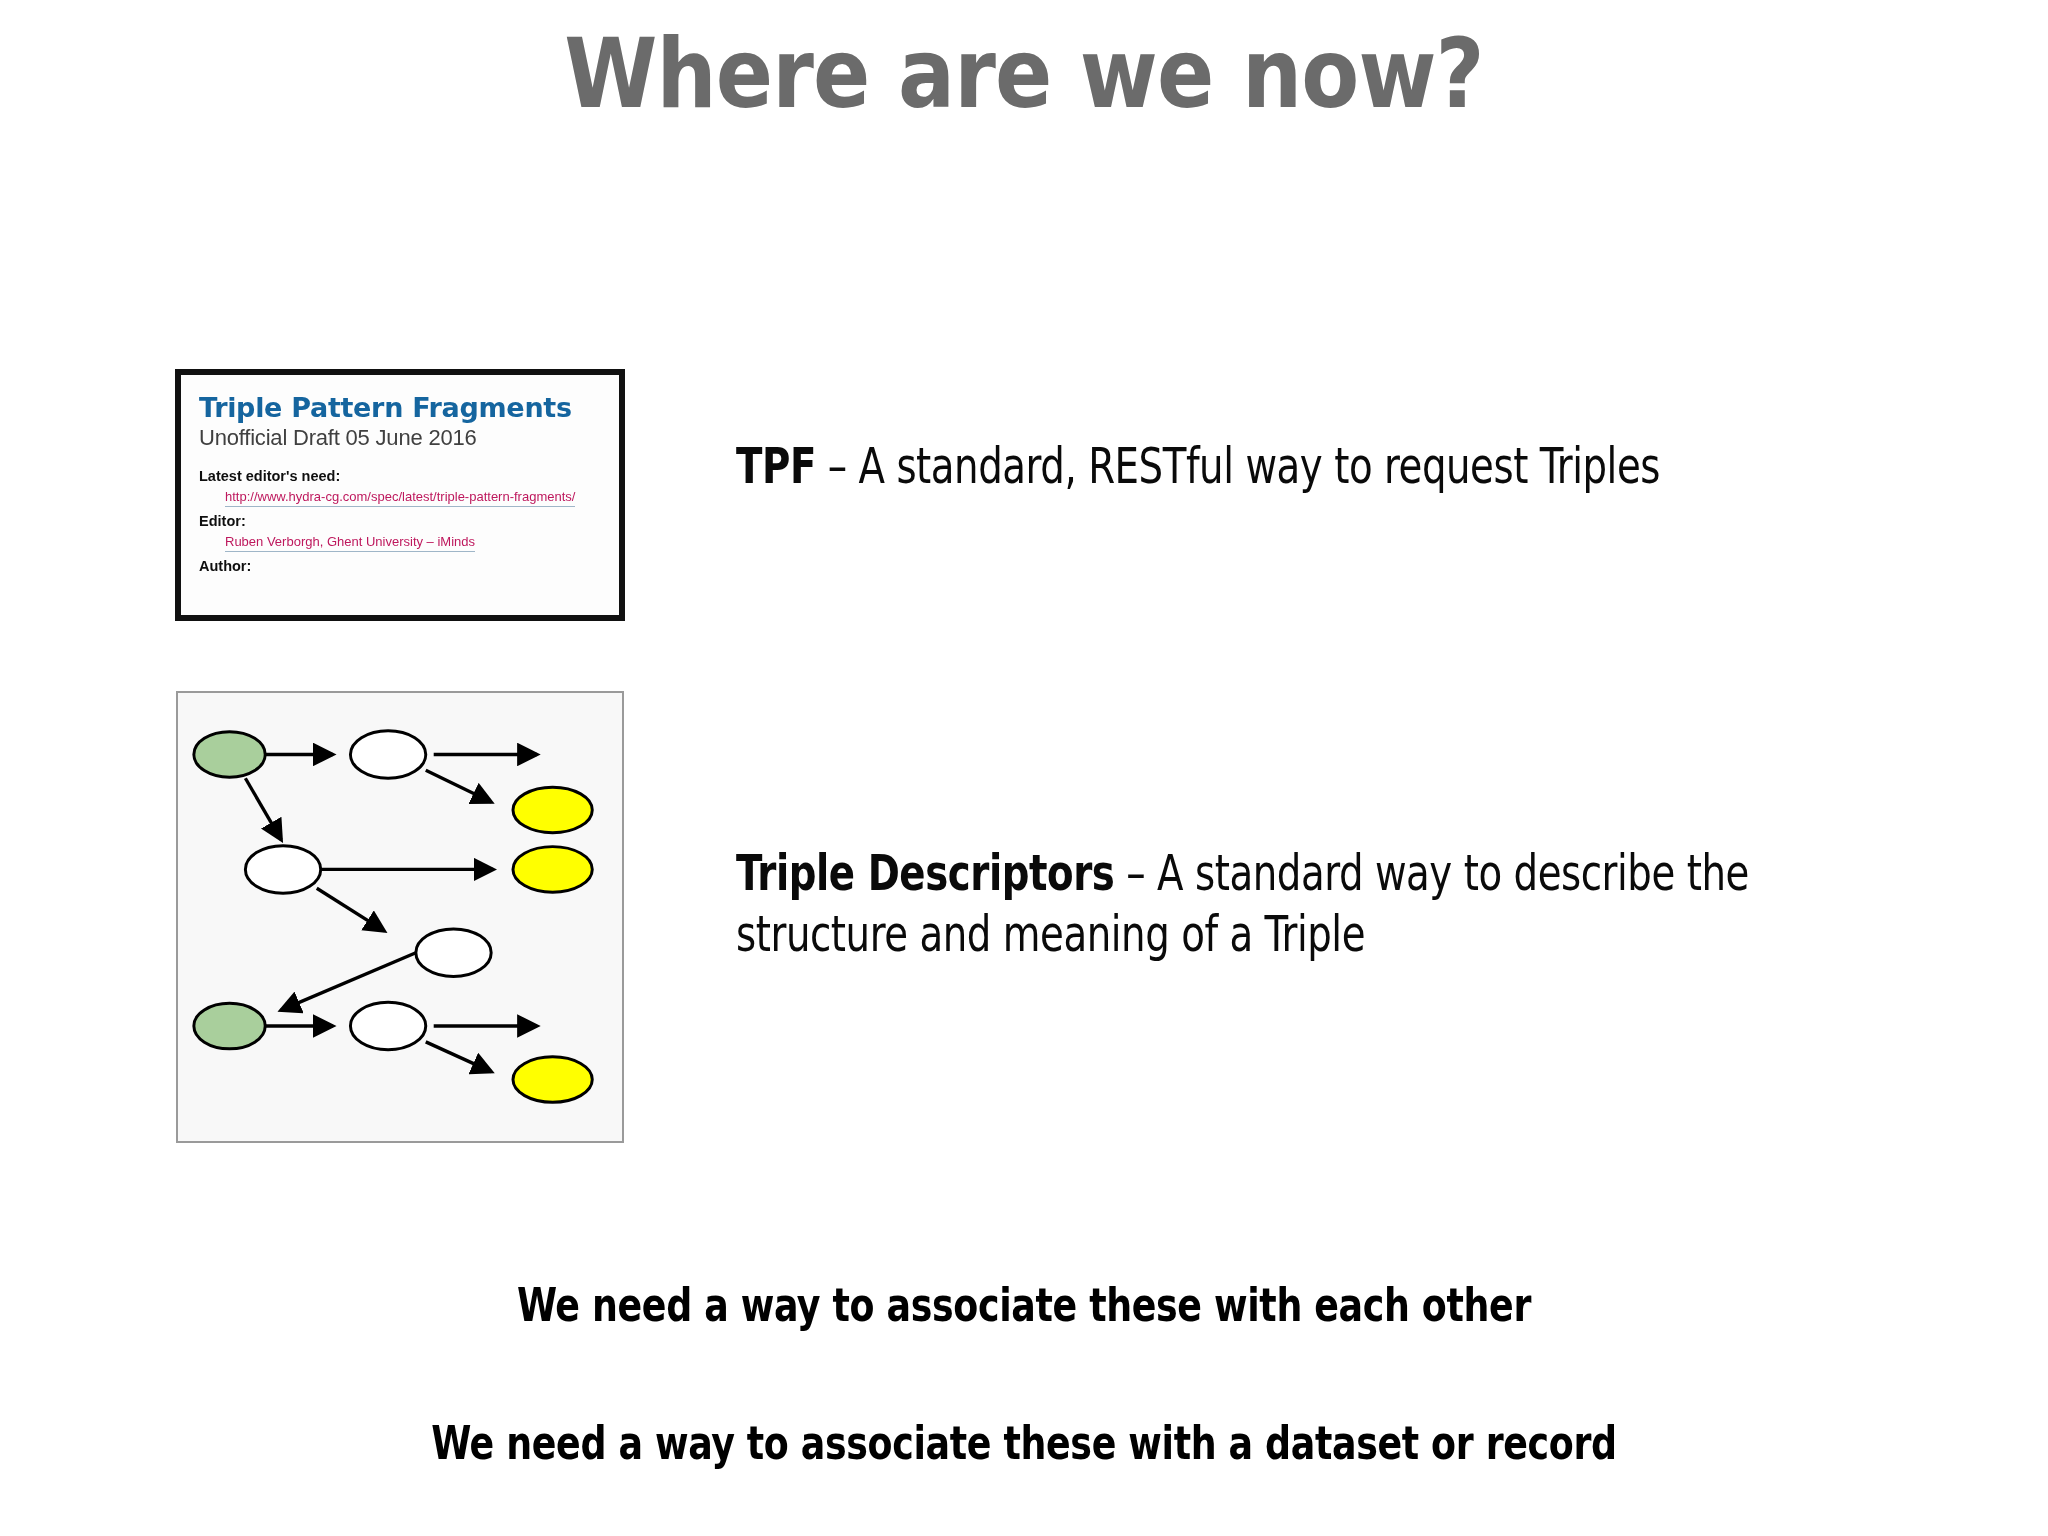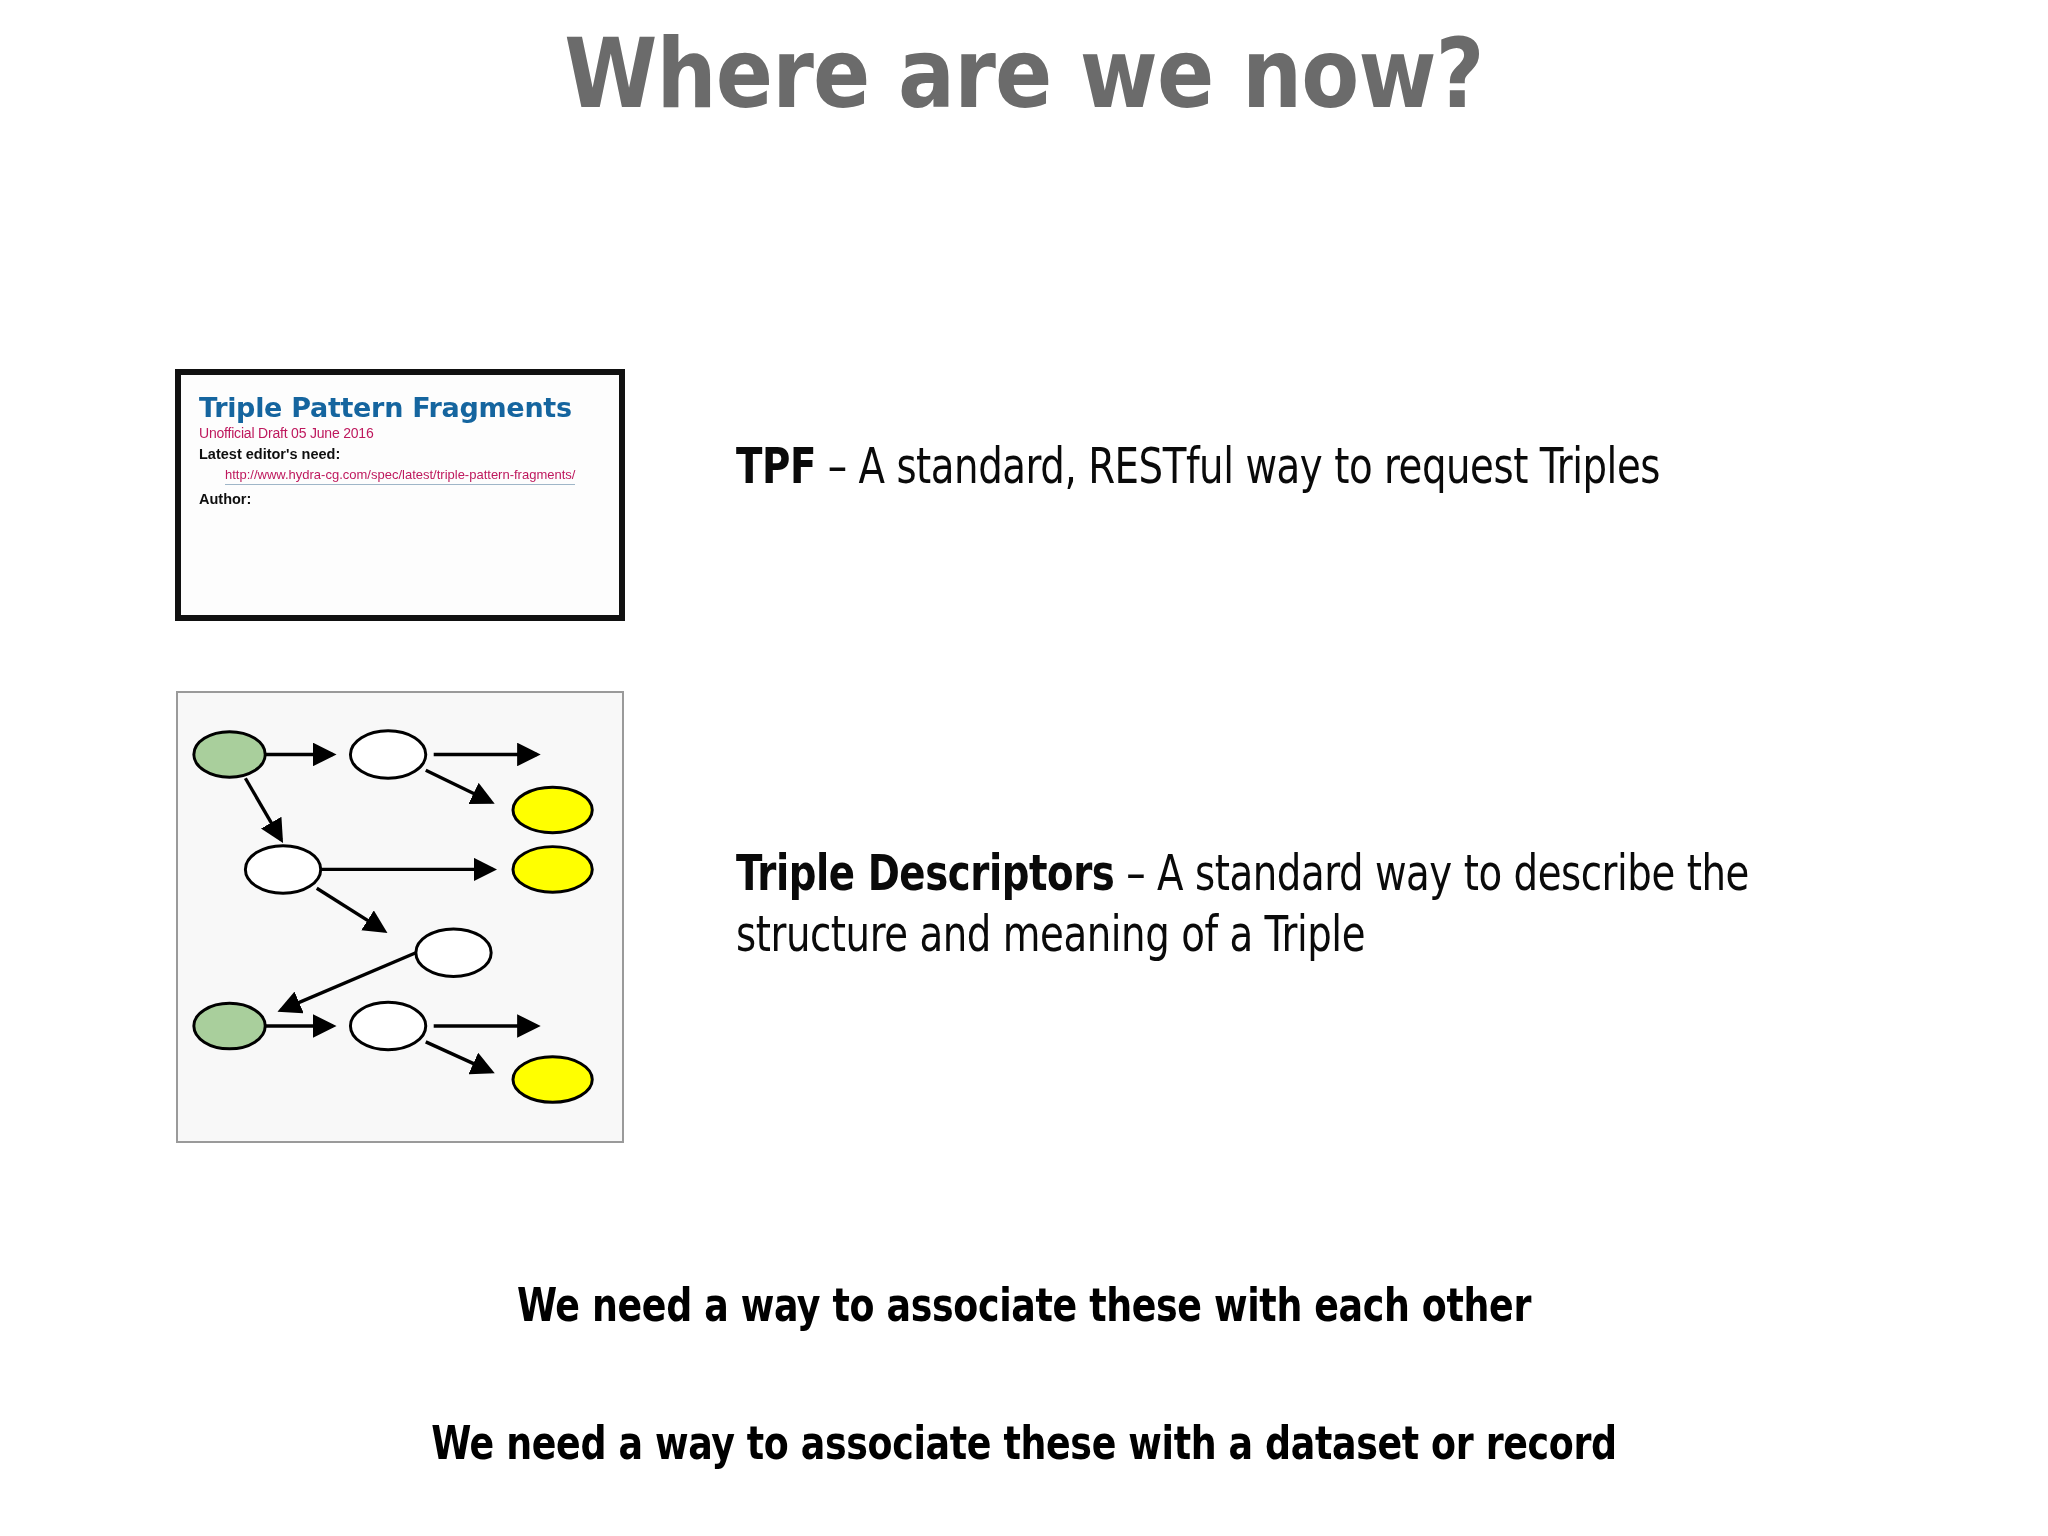--- a/index.html
+++ b/index.html
@@ -56,23 +56,23 @@
     margin: 4px 0 2px 0;
   }
   #spec-card .spec-subtitle {
     font-size: 17.5px;
     color: #3d4a52;
     line-height: 1.2;
     margin-bottom: 22px;
     letter-spacing: -0.2px;
   }
   #spec-card .spec-draft {
-    font-size: 14px;
-    color: #be185d;
-    margin-bottom: 4px;
+    font-size: 22px;
+    color: #404040;
+    margin-bottom: 16px;
     letter-spacing: -0.2px;
   }
   #spec-card .spec-key {
     font-weight: bold;
     font-size: 14.5px;
     color: #0f0f0f;
     line-height: 1.35;
   }
   #spec-card .spec-val {
     font-size: 13px;
@@ -135,20 +135,24 @@
 
 <div id="slide-title">Where are we now?</div>
 
 <div id="spec-card">
   <div class="spec-title">Triple Pattern Fragments</div>
   <div class="spec-draft">Unofficial Draft 05 June 2016</div>
 
   <div class="spec-row">
     <div class="spec-key">Latest editor's need:</div>
     <span class="spec-val">http://www.hydra-cg.com/spec/latest/triple-pattern-fragments/</span>
+  </div>
+  <div class="spec-row">
+    <div class="spec-key">Editor:</div>
+    <span class="spec-val">Ruben Verborgh, Ghent University – iMinds</span>
   </div>
   <div class="spec-row">
     <div class="spec-key">Author:</div>
 
   </div>
 </div>
 
 <div id="graph-card">
   <svg viewBox="0 0 448 452" xmlns="http://www.w3.org/2000/svg">
     <defs>

